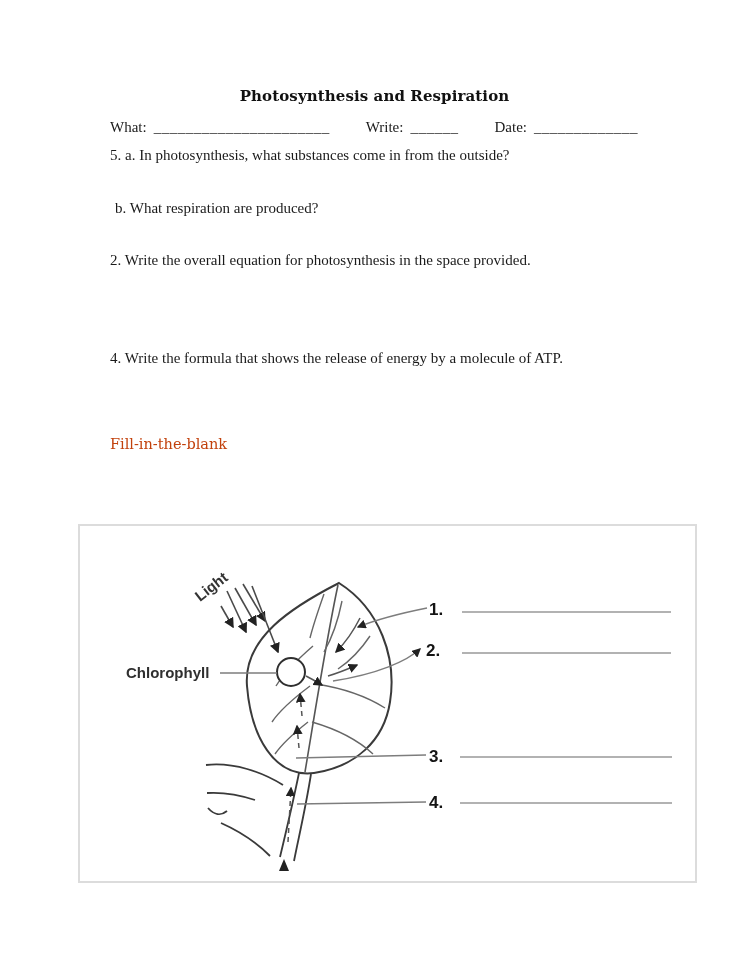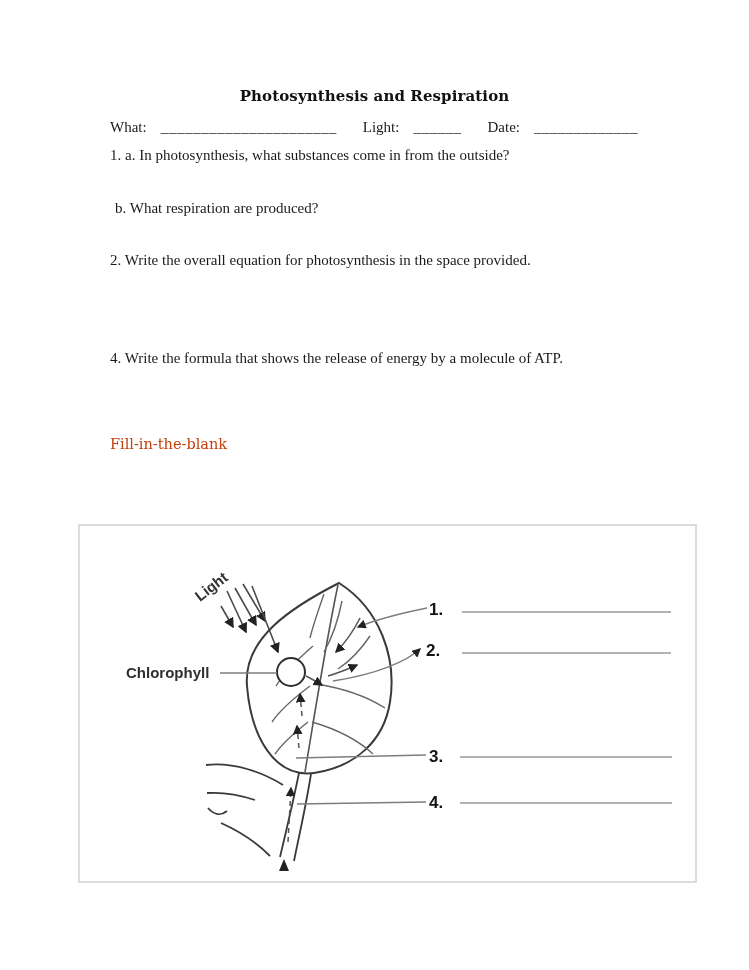--- a/index.html
+++ b/index.html
@@ -17,21 +17,21 @@
     font-family:"DejaVu Serif", serif;
     font-weight:bold;font-size:15px;color:#111;
     letter-spacing:0.1px;
   }
   .header-row{
     position:absolute;top:119px;left:110px;width:528px;
     display:flex;justify-content:space-between;
     font-size:15px;white-space:nowrap;
   }
   .field{display:inline-flex;align-items:baseline;}
-  .field .blank{margin-left:14px;color:#2a2a2a;letter-spacing:0.5px;}
+  .field .blank{margin-left:7px;color:#2a2a2a;letter-spacing:0.5px;}
   .q{position:absolute;left:110px;font-size:15px;line-height:19px;white-space:nowrap;}
   .q3-wrap{position:absolute;left:110px;font-size:15px;line-height:18.5px;}
   .q3-wrap div{white-space:nowrap;}
   .fill-heading{
     position:absolute;top:436px;left:110px;
     font-family:"DejaVu Serif", serif;
     font-size:14.5px;color:#c2410c;
   }
   .diagram-box{
     position:absolute;top:524px;left:78px;
@@ -61,30 +61,30 @@
 <div class="page">
 
   <div class="doc-title">Photosynthesis and Respiration</div>
 
   <div class="header-row">
     <span class="field">
       <span>What:</span>
       <span class="blank">______________________</span>
     </span>
     <span class="field">
-      <span>Light:</span>
+      <span>Write:</span>
       <span class="blank">______</span>
     </span>
     <span class="field">
       <span>Date:</span>
       <span class="blank">_____________</span>
     </span>
   </div>
 
-  <div class="q" style="top:146px;">1. a. In photosynthesis, what substances come in from the outside?</div>
+  <div class="q" style="top:146px;">5. a. In photosynthesis, what substances come in from the outside?</div>
   <div class="q" style="top:199px;left:115px;">b. What respiration are produced?</div>
   <div class="q" style="top:251px;">2. Write the overall equation for photosynthesis in the space provided.</div>
 
 
   <div class="q" style="top:349px;">4. Write the formula that shows the release of energy by a molecule of ATP.</div>
 
   <div class="fill-heading">Fill-in-the-blank</div>
 
   <div class="diagram-box">
     <svg width="615" height="355" viewBox="0 0 615 355">

